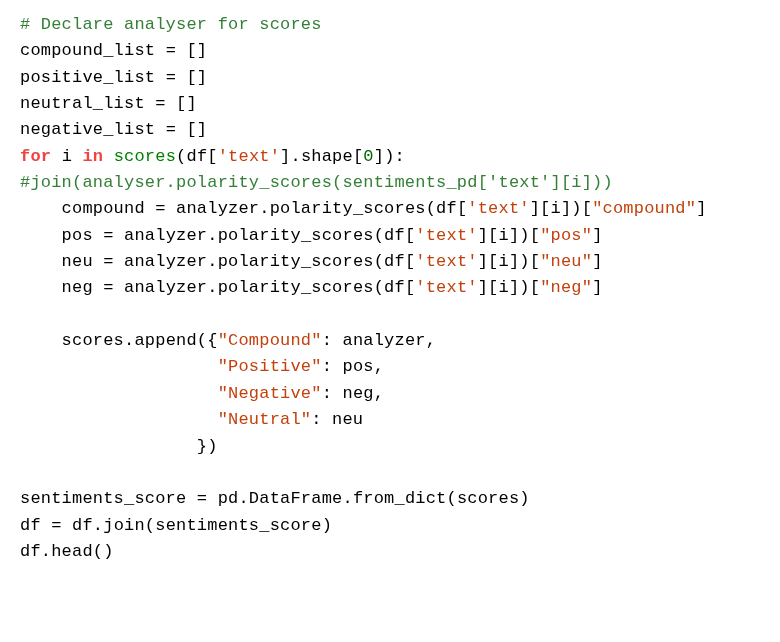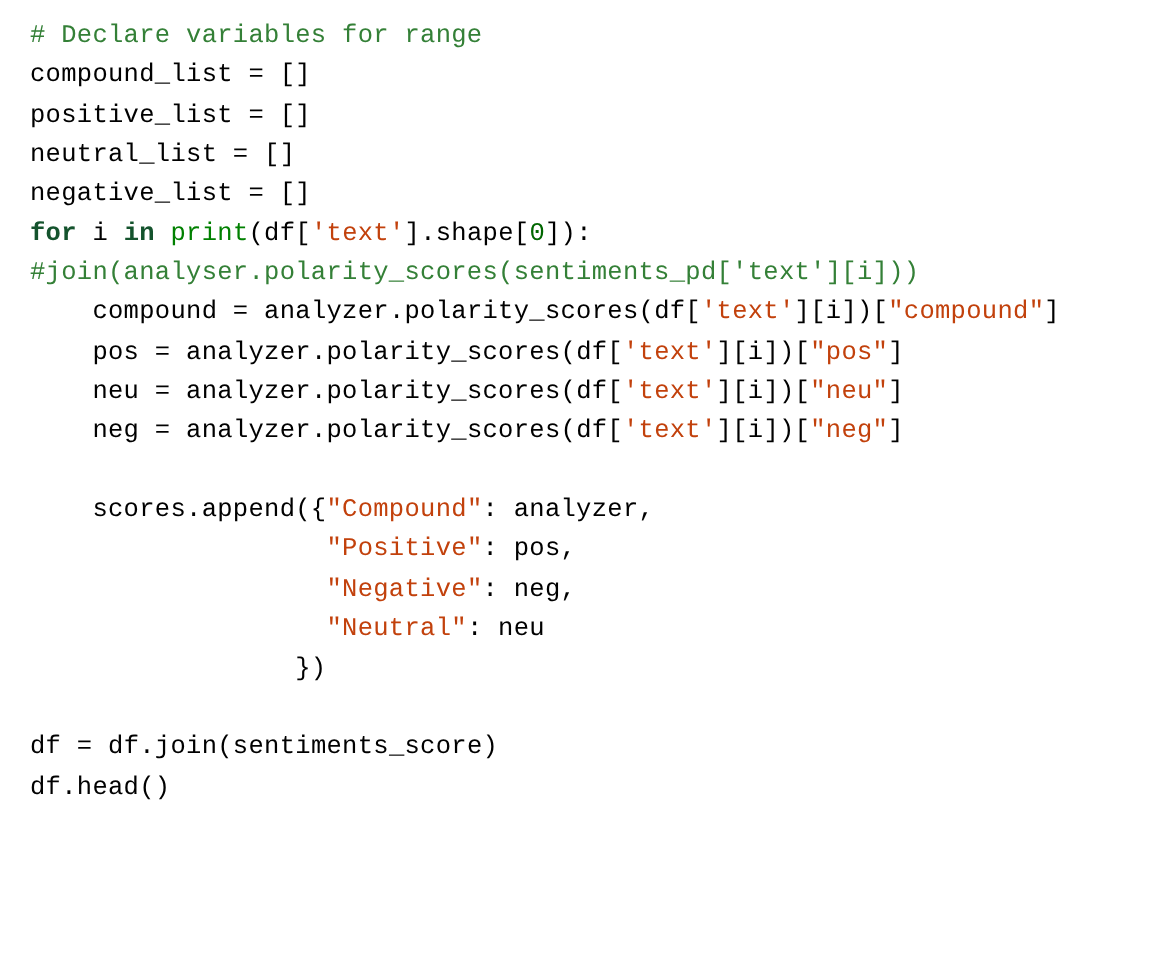--- a/index.html
+++ b/index.html
@@ -14,41 +14,42 @@
       line-height: 1.55;
       padding: 12px 20px;
       color: #000;
       letter-spacing: 0.2px;
     }
     .line {
       white-space: pre;
     }
     .num { color: #006600; }
     .comment { color: #348037; }
-    .kwfor { color: #14532d; font-weight: bold; }
+    .kwfor { color: #ef4444; font-weight: bold; }
     .builtin { color: #008000; }
     .str { color: #c2410c; }
   </style>
 </head>
 <body>
 
 <div>
-<div class="line"><span class="comment"># Declare variables for range</span></div>
+<div class="line"><span class="comment"># Declare analyser for scores</span></div>
 <div class="line"><span>compound_list</span><span> = </span><span>[]</span></div>
 <div class="line"><span>positive_list</span><span> = </span><span>[]</span></div>
 <div class="line"><span>neutral_list</span><span> = </span><span>[]</span></div>
 <div class="line"><span>negative_list</span><span> = </span><span>[]</span></div>
-<div class="line"><span class="kwfor">for</span><span> </span><span>i</span><span> </span><span class="kwfor">in</span><span> </span><span class="builtin">print</span><span>(df[</span><span class="str">'text'</span><span>].shape[</span><span class="num">0</span><span>]):</span></div>
+<div class="line"><span class="kwfor">for</span><span> </span><span>i</span><span> </span><span class="kwfor">in</span><span> </span><span class="builtin">scores</span><span>(df[</span><span class="str">'text'</span><span>].shape[</span><span class="num">0</span><span>]):</span></div>
 <div class="line"><span class="comment">#join(analyser.polarity_scores(sentiments_pd['text'][i]))</span></div>
 <div class="line"><span>    </span><span>compound</span><span> = </span><span>analyzer.polarity_scores(df[</span><span class="str">'text'</span><span>][i])[</span><span class="str">"compound"</span><span>]</span></div>
 <div class="line"><span>    </span><span>pos</span><span> = </span><span>analyzer.polarity_scores(df[</span><span class="str">'text'</span><span>][i])[</span><span class="str">"pos"</span><span>]</span></div>
 <div class="line"><span>    </span><span>neu</span><span> = </span><span>analyzer.polarity_scores(df[</span><span class="str">'text'</span><span>][i])[</span><span class="str">"neu"</span><span>]</span></div>
 <div class="line"><span>    </span><span>neg</span><span> = </span><span>analyzer.polarity_scores(df[</span><span class="str">'text'</span><span>][i])[</span><span class="str">"neg"</span><span>]</span></div>
 <div class="line"><span> </span></div>
 <div class="line"><span>    </span><span>scores.append({</span><span class="str">"Compound"</span><span>: analyzer,</span></div>
 <div class="line"><span>                   </span><span class="str">"Positive"</span><span>: pos,</span></div>
 <div class="line"><span>                   </span><span class="str">"Negative"</span><span>: neg,</span></div>
 <div class="line"><span>                   </span><span class="str">"Neutral"</span><span>: neu</span></div>
 <div class="line"><span>                 </span><span>})</span></div>
 <div class="line"><span> </span></div>
+<div class="line"><span>sentiments_score</span><span> = </span><span>pd.DataFrame.from_dict(scores)</span></div>
 <div class="line"><span>df</span><span> = </span><span>df.join(sentiments_score)</span></div>
 <div class="line"><span>df.head()</span></div>
 </div>
 
 </body></html>

